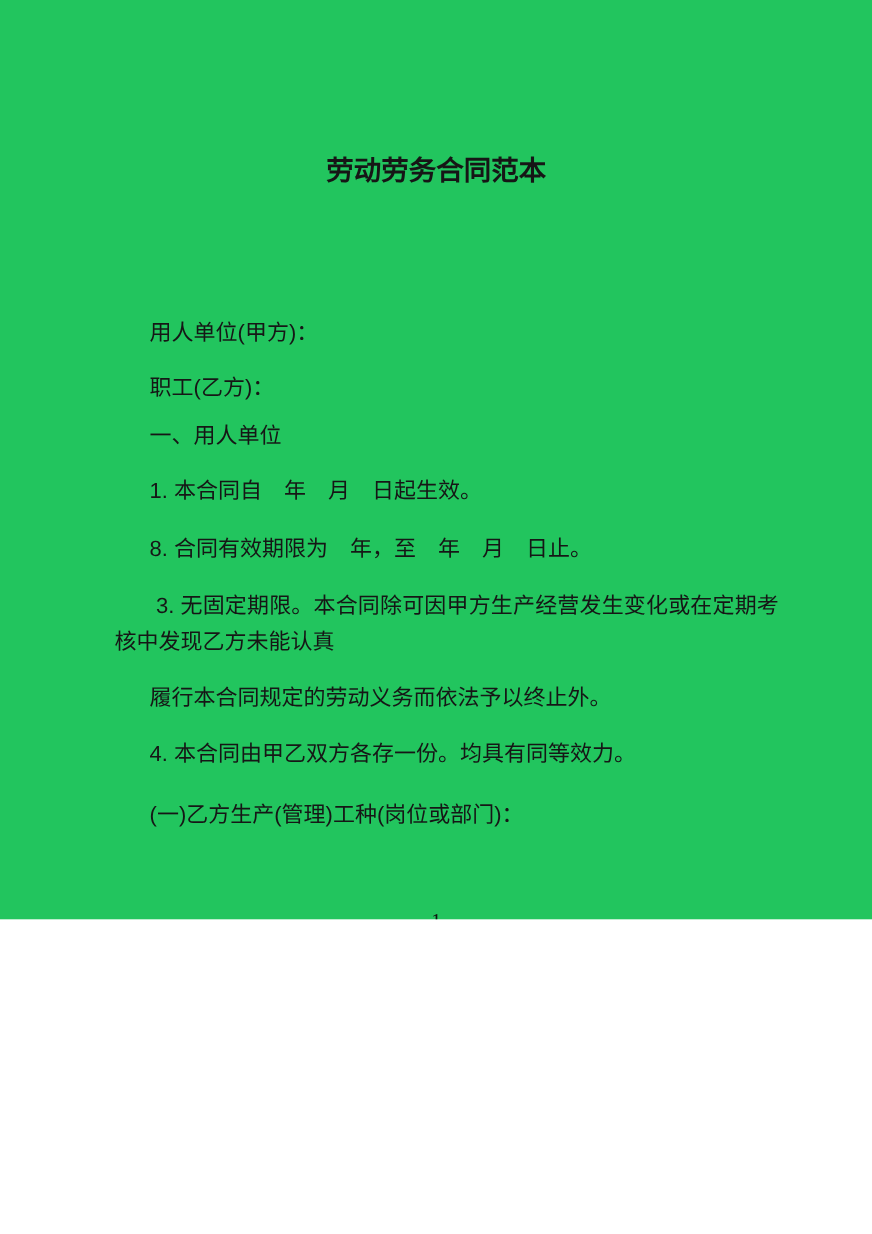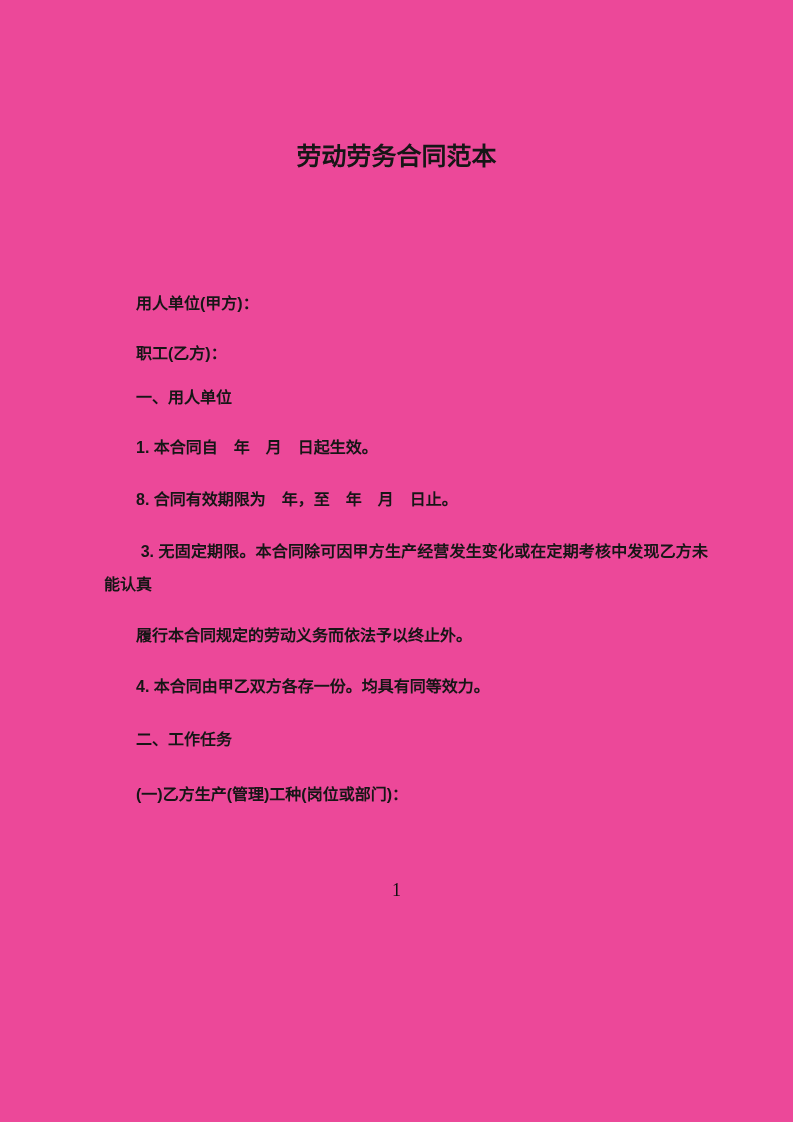--- a/index.html
+++ b/index.html
@@ -1,41 +1,41 @@
 <!DOCTYPE html>
 <html lang="zh-CN"><head>
 <meta charset="utf-8">
 <style>
   html, body { margin: 0; padding: 0; background: #ffffff; }
   .page {
     position: relative;
     width: 793px;
-    height: 1122px;
-    background: #ec4899;
+    height: 836px;
+    background: #22c55e;
     overflow: hidden;
     font-family: "Liberation Sans", sans-serif;
     color: #161616;
   }
   .content {
     margin-left: 104px;
     width: 604px;
   }
   .doc-title {
     margin: 138px 0 0 0;
     font-size: 25px;
     line-height: 36px;
     font-weight: 700;
     text-align: center;
     letter-spacing: 0;
   }
   .para {
     margin: 0;
-    font-size: 16px;
+    font-size: 20px;
     line-height: 33px;
-    font-weight: 700;
+    font-weight: 400;
     text-align: justify;
     text-indent: 32px;
     white-space: pre-wrap;
     word-break: break-all;
   }
   .page-number {
     margin: 68px 0 0 0;
     font-family: "Liberation Serif", serif;
     font-size: 18px;
     line-height: 22px;
@@ -62,19 +62,18 @@
     <p class="para" style="margin-top:17px">1. 本合同自　年　月　日起生效。</p>
 
     <p class="para" style="margin-top:19px">8. 合同有效期限为　年，至　年　月　日止。</p>
 
     <p class="para" style="margin-top:19px"> 3. 无固定期限。本合同除可因甲方生产经营发生变化或在定期考核中发现乙方未能认真</p>
 
     <p class="para" style="margin-top:18px">履行本合同规定的劳动义务而依法予以终止外。</p>
 
     <p class="para" style="margin-top:18px">4. 本合同由甲乙双方各存一份。均具有同等效力。</p>
 
-    <p class="para" style="margin-top:20px">二、工作任务</p>
 
     <p class="para" style="margin-top:22px">(一)乙方生产(管理)工种(岗位或部门)：</p>
   </div>
 
   <div class="page-number">1</div>
 </div>
 
 </body></html>

